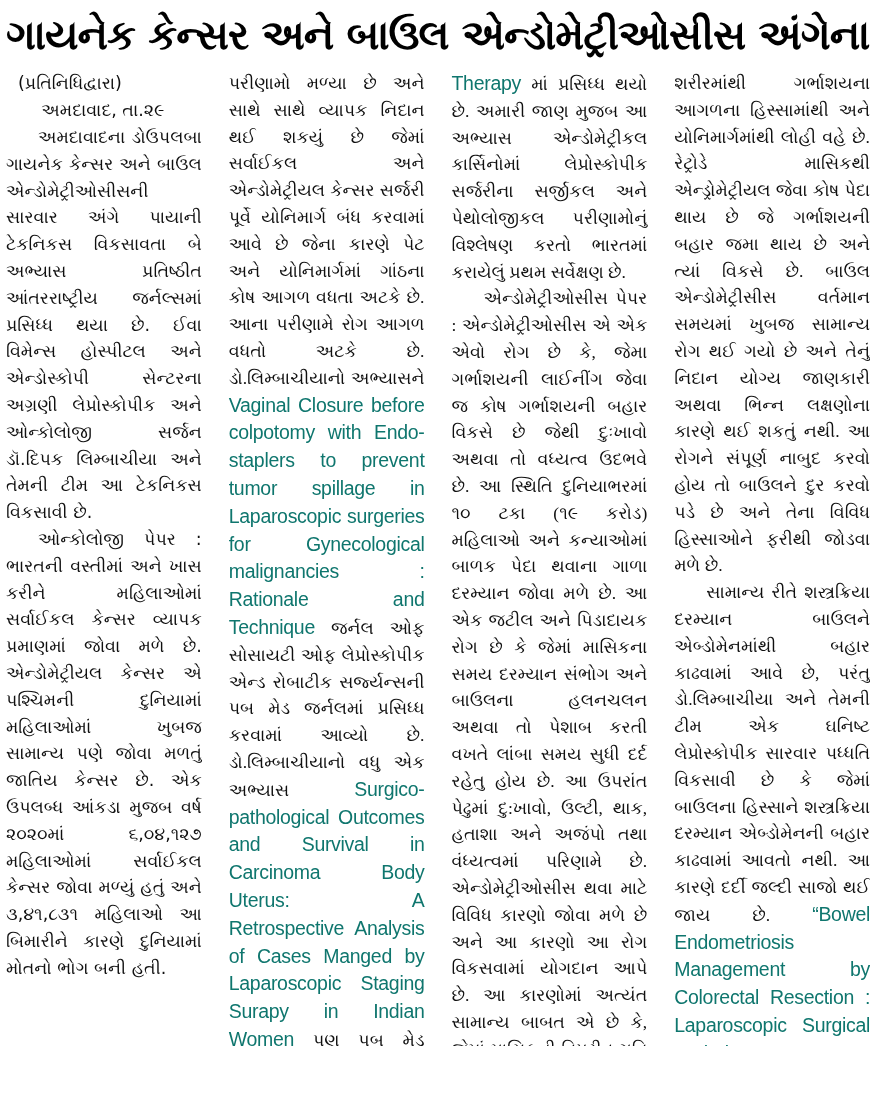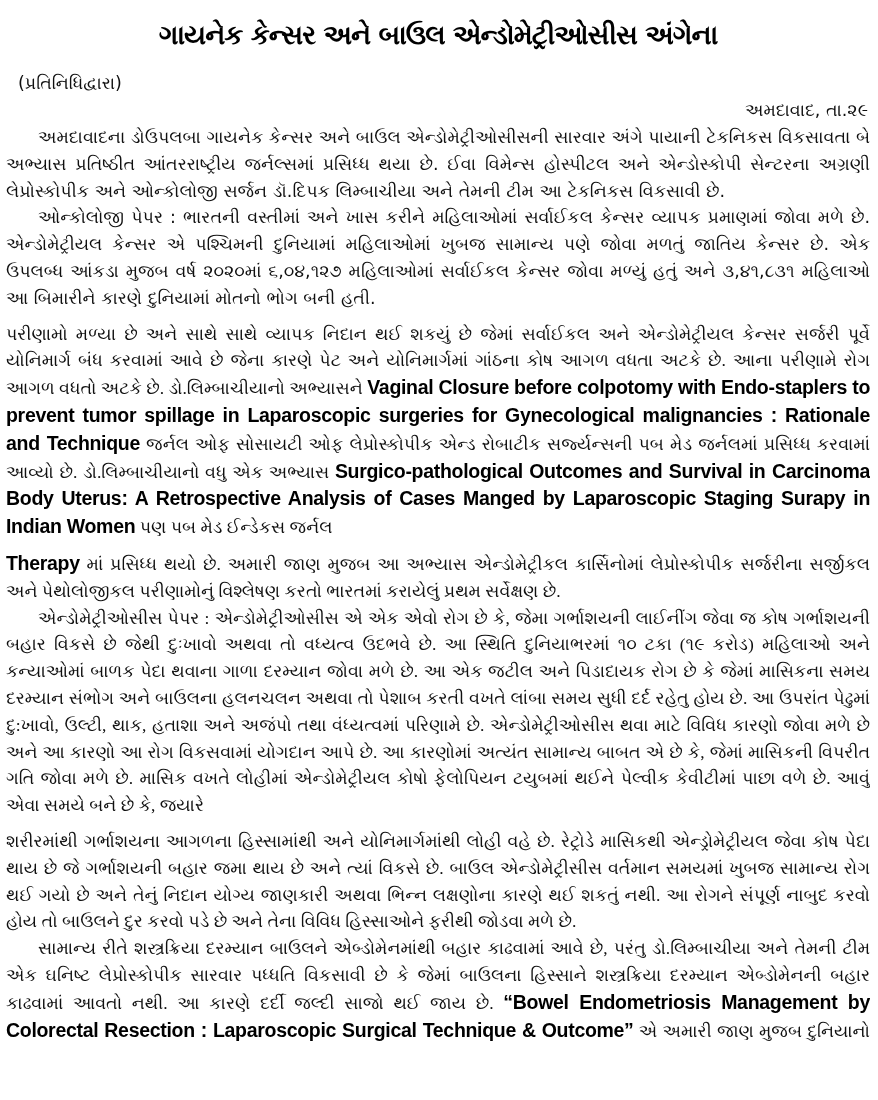--- a/index.html
+++ b/index.html
@@ -4,40 +4,39 @@
 <style>
   html,body{margin:0;padding:0;background:#e8e8e8;}
   .page{
     width:878px;height:1100px;box-sizing:border-box;
     background:#ffffff;color:#101010;overflow:hidden;
     font-family:"DejaVu Sans",sans-serif;
     padding:6px 8px 0 6px;
   }
   .headline{
     margin:0 0 8px 0;padding:2px 0 0 0;
-    font-weight:700;text-align:center;
-    font-size:27px;line-height:54px;letter-spacing:-1px;
+    font-weight:700;
+    font-size:41px;line-height:54px;letter-spacing:-1px;
     color:#000;
   }
   .headline .hl{display:block;white-space:nowrap;}
   .columns{
-    display:flex;gap:9px;height:976px;overflow:hidden;
+    display:flex;gap:27px;height:976px;overflow:hidden;
     text-align:justify;
-    flex-direction:column;
   }
   .col{flex:1 1 0;min-width:0;font-size:17.5px;line-height:26.8px;}
   .byline{text-indent:12px;line-height:27px;}
-  .dateline{text-align:right;line-height:27px;padding-right:2px;}
+  .dateline{text-align:center;line-height:27px;padding-right:2px;}
   p.para{margin:0;text-indent:32px;}
   p.para.cont{text-indent:0;}
   .run-gu{font-family:Liberation Serif, serif;}
   .run-en{
     font-family:"Liberation Sans","DejaVu Sans",sans-serif;
-    font-weight:700;font-size:19.5px;letter-spacing:-0.3px;
-    color:#000000;
+    font-weight:400;font-size:19.5px;letter-spacing:-0.3px;
+    color:#0f766e;
   }
 </style>
 </head>
 <body>
 
 <div class="page">
 
   <h1 class="headline">
     <span class="hl">ગાયનેક કેન્સર અને બાઉલ એન્ડોમેટ્રીઓસીસ અંગેના</span>
   </h1>

